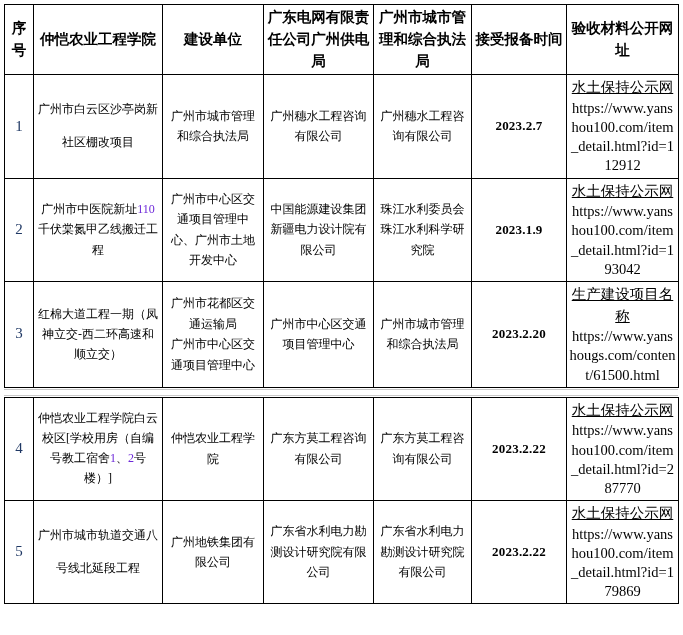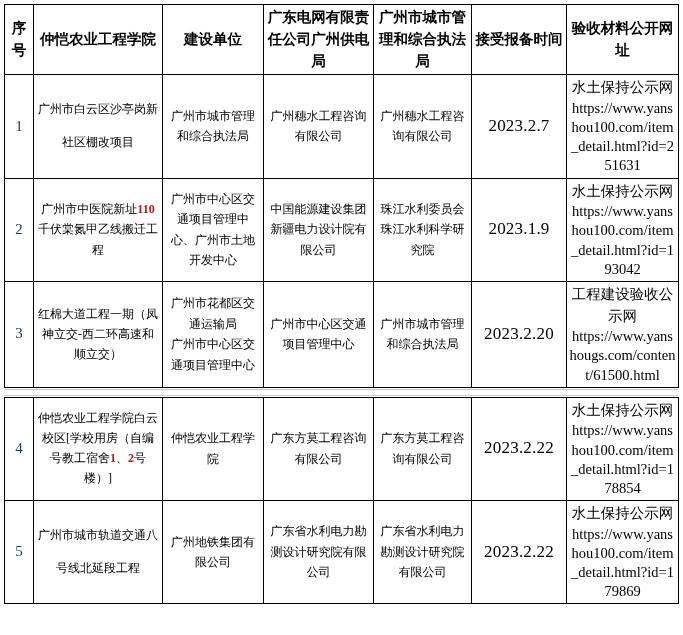--- a/index.html
+++ b/index.html
@@ -14,25 +14,25 @@
   
   #tbody-1 tr:nth-child(1){height:76px;}
   #tbody-1 tr:nth-child(2){height:76px;}
   #tbody-1 tr:nth-child(3){height:81px;}
   #tbody-2 tr:nth-child(1){height:91px;}
   #tbody-2 tr:nth-child(2){height:88px;}
   #tbody-2 tr:nth-child(3){height:150px;}
   
   td{line-height:1.7;}
   .c-no{color:#1f3864;font-size:15px;font-weight:normal;}
-  .num{color:#b91c1c;font-weight:bold;}
+  .num{color:#6d28d9;}
   .c-builder,.c-facility,.c-monitor{line-height:1.7;white-space:pre-line;}
-  .c-date{font-size:17px;letter-spacing:.2px;}
+  .c-date{font-size:13px;letter-spacing:.2px;font-weight:bold;}
   .c-url{line-height:1.32;font-size:14.5px;padding:2px 2px;}
-  .c-url .site{line-height:1.5;}
+  .c-url .site{line-height:1.5;text-decoration:underline;}
   .c-url .url{word-break:break-all;line-height:1.32;}
   
   #tbody-1 tr:nth-child(1) .c-name{line-height:2.8;}
   #tbody-1 tr:nth-child(2) .c-name{line-height:1.7;}
   #tbody-1 tr:nth-child(3) .c-name{line-height:1.7;margin-left:16px;}
   #tbody-2 tr:nth-child(1) .c-name{line-height:1.65;}
   #tbody-2 tr:nth-child(2) .c-name{line-height:2.75;}
   #tbody-2 tr:nth-child(3) .c-name{line-height:1.7;}
   
   .section-gap{width:674px;height:5px;margin:1px 0 1px 0;
@@ -66,21 +66,21 @@
     <tbody id="tbody-1">
         <tr>
           <td class="c-no">1</td>
           <td class="c-name">广州市白云区沙亭岗新社区棚改项目</td>
           <td class="c-builder">广州市城市管理和综合执法局</td>
           <td class="c-facility">广州穗水工程咨询有限公司</td>
           <td class="c-monitor">广州穗水工程咨询有限公司</td>
           <td class="c-date">2023.2.7</td>
           <td class="c-url">
             <div class="site">水土保持公示网</div>
-            <div class="url">https://www.yanshou100.com/item_detail.html?id=251631</div>
+            <div class="url">https://www.yanshou100.com/item_detail.html?id=112912</div>
           </td>
         </tr>
         <tr>
           <td class="c-no">2</td>
           <td class="c-name">广州市中医院新址<span class="num">110</span>千伏棠氮甲乙线搬迁工程</td>
           <td class="c-builder">广州市中心区交通项目管理中心、广州市土地开发中心</td>
           <td class="c-facility">中国能源建设集团新疆电力设计院有限公司</td>
           <td class="c-monitor">珠江水利委员会珠江水利科学研究院</td>
           <td class="c-date">2023.1.9</td>
           <td class="c-url">
@@ -90,21 +90,21 @@
         </tr>
         <tr>
           <td class="c-no">3</td>
           <td class="c-name">红棉大道工程一期（凤神立交-西二环高速和顺立交）</td>
           <td class="c-builder">广州市花都区交通运输局
 广州市中心区交通项目管理中心</td>
           <td class="c-facility">广州市中心区交通项目管理中心</td>
           <td class="c-monitor">广州市城市管理和综合执法局</td>
           <td class="c-date">2023.2.20</td>
           <td class="c-url">
-            <div class="site">工程建设验收公示网</div>
+            <div class="site">生产建设项目名称</div>
             <div class="url">https://www.yanshougs.com/content/61500.html</div>
           </td>
         </tr>
       </tbody>
   </table>
 
   <div class="section-gap"></div>
 
   <table>
     <colgroup>
@@ -119,21 +119,21 @@
     <tbody id="tbody-2">
         <tr>
           <td class="c-no">4</td>
           <td class="c-name">仲恺农业工程学院白云校区[学校用房（自编号教工宿舍<span class="num">1</span>、<span class="num">2</span>号楼）]</td>
           <td class="c-builder">仲恺农业工程学院</td>
           <td class="c-facility">广东方莫工程咨询有限公司</td>
           <td class="c-monitor">广东方莫工程咨询有限公司</td>
           <td class="c-date">2023.2.22</td>
           <td class="c-url">
             <div class="site">水土保持公示网</div>
-            <div class="url">https://www.yanshou100.com/item_detail.html?id=178854</div>
+            <div class="url">https://www.yanshou100.com/item_detail.html?id=287770</div>
           </td>
         </tr>
         <tr>
           <td class="c-no">5</td>
           <td class="c-name">广州市城市轨道交通八号线北延段工程</td>
           <td class="c-builder">广州地铁集团有限公司</td>
           <td class="c-facility">广东省水利电力勘测设计研究院有限公司</td>
           <td class="c-monitor">广东省水利电力勘测设计研究院有限公司</td>
           <td class="c-date">2023.2.22</td>
           <td class="c-url">

